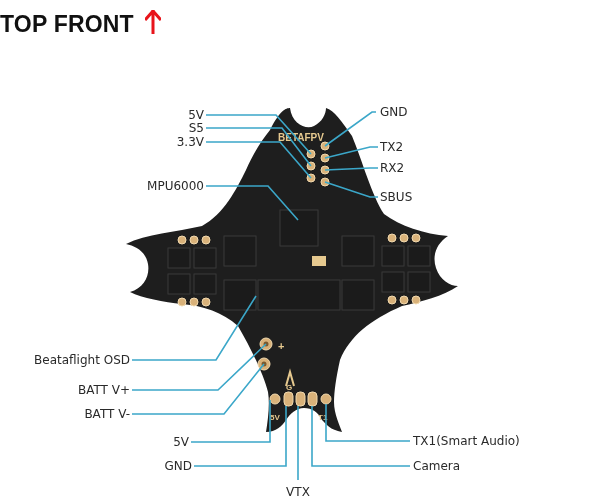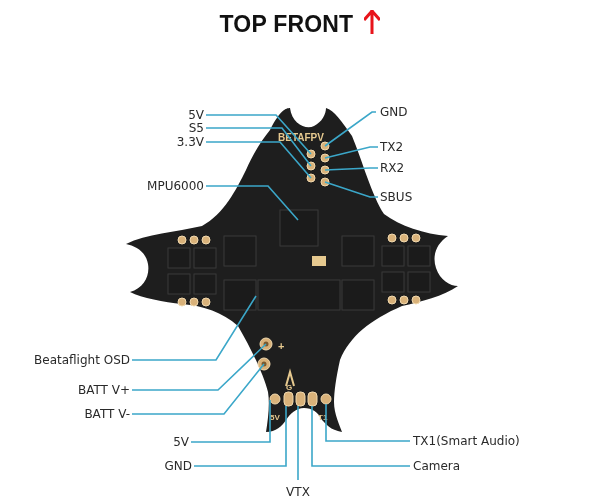--- a/index.html
+++ b/index.html
@@ -1,17 +1,17 @@
 <!DOCTYPE html>
 <html><head>
 <meta charset="utf-8">
 <style>
   html, body { margin:0; padding:0; background:#ffffff; }
   body { width:600px; height:504px; position:relative; overflow:hidden; font-family:"DejaVu Sans", sans-serif; }
-  .title { position:absolute; left:0; top:10px; width:600px; text-align:center; }
+  .title { position:absolute; left:0; top:10px; width:600px; }
   .title-text { font-family:"Liberation Sans", sans-serif; font-weight:bold; font-size:23px; color:#111; letter-spacing:0.2px; vertical-align:middle; }
   .title-arrow { display:inline-block; vertical-align:middle; margin-left:6px; }
   svg.diagram { position:absolute; left:0; top:0; }
   .lbl { font-family:"DejaVu Sans", sans-serif; font-size:12px; fill:#2a2a2a; }
   .lead { stroke:#3ba7c9; stroke-width:1.6; fill:none; }
   .pad { fill:#d9b27a; stroke:#f1d9ae; stroke-width:1; }
   .padhole { fill:#7a5a30; }
   .chip { fill:#1b1b1b; stroke:#3a3a3a; stroke-width:1; }
   .silk { fill:#e6c98f; font-family:"Liberation Sans", sans-serif; font-weight:bold; }
 </style>

